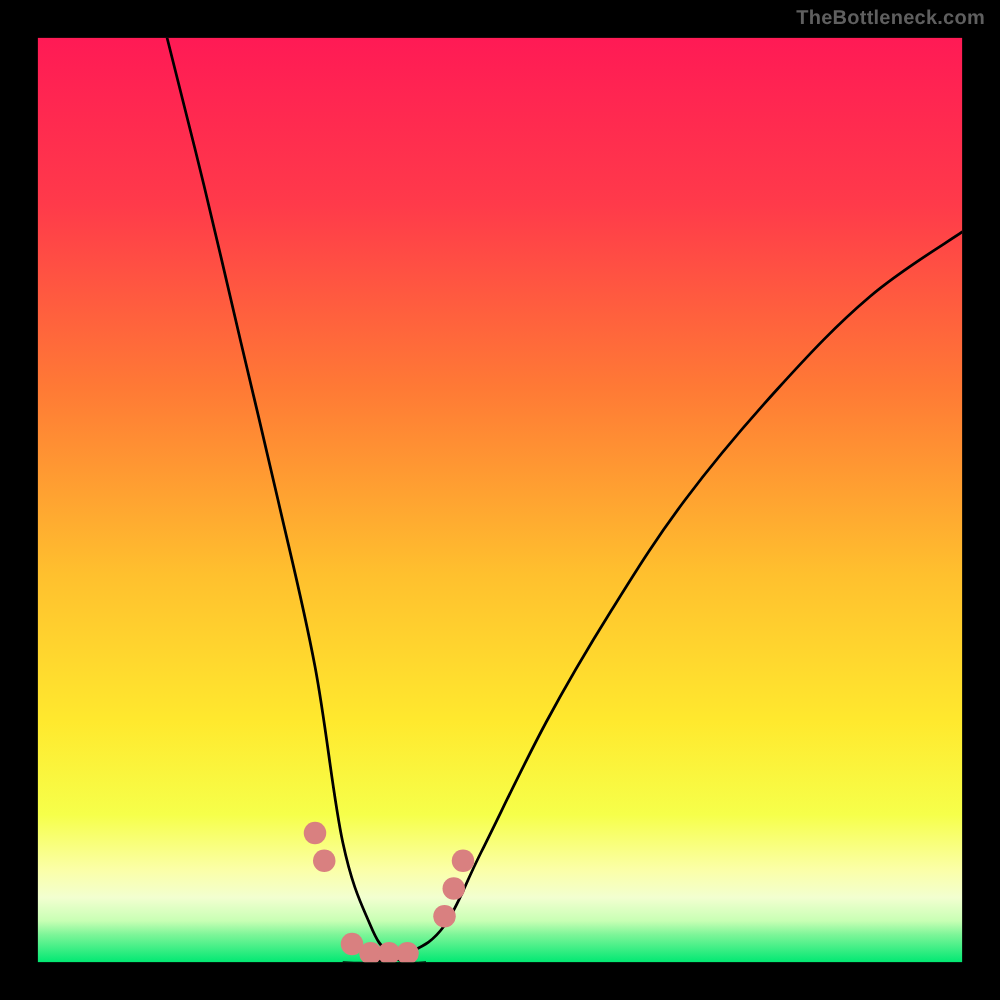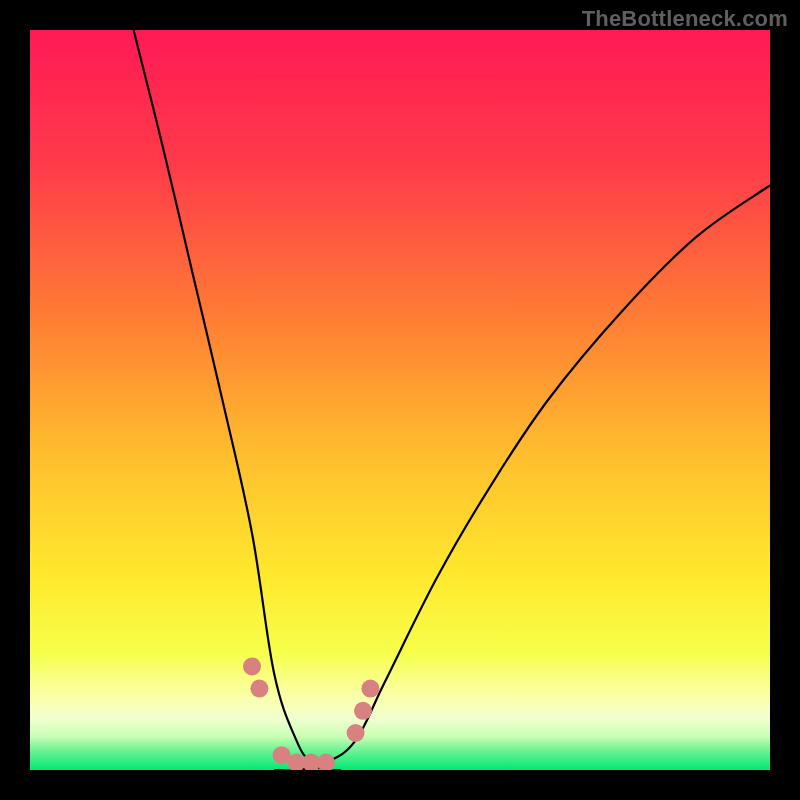--- a/index.html
+++ b/index.html
@@ -39,21 +39,21 @@
     left: 0;
     top: 0;
     width: 100%;
     height: 100%;
   }
   .watermark {
     position: absolute;
     top: 6px;
     right: 12px;
     color: #5f5f5f;
-    font-size: 22px;
+    font-size: 16px;
     font-weight: 600;
     letter-spacing: 0.2px;
     margin-left: 32px;
   }
 </style>
 </head>
 <body>
 
 <div class="frame">
 

